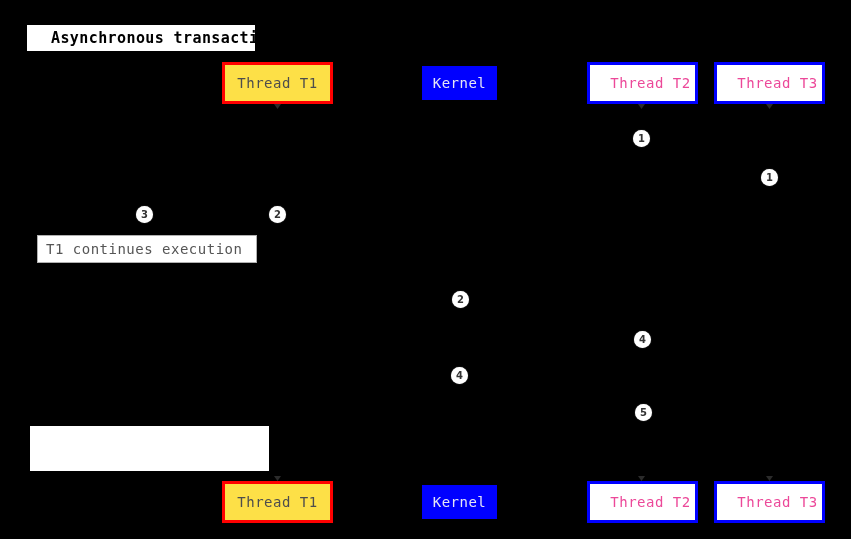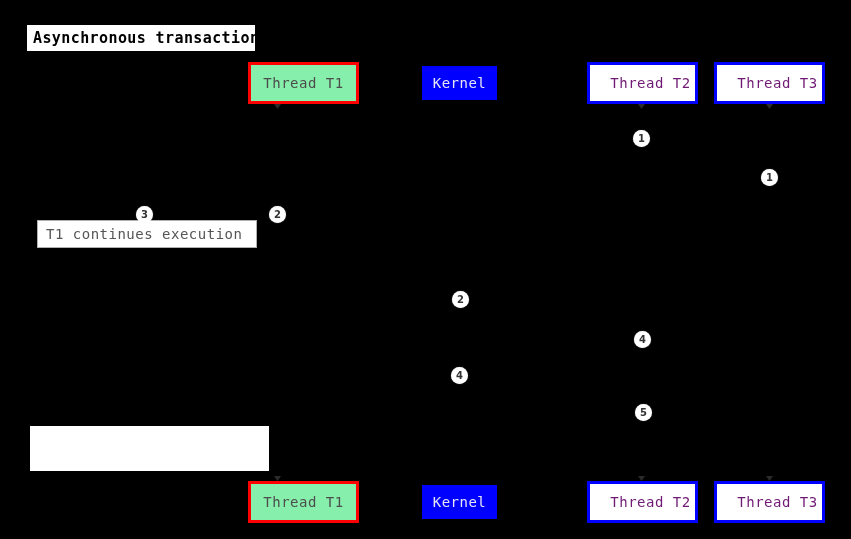--- a/index.html
+++ b/index.html
@@ -22,45 +22,44 @@
     background: #ffffff;
     color: #000000;
     font-family: "DejaVu Sans Mono", "Liberation Mono", monospace;
     font-weight: bold;
     font-size: 15px;
     letter-spacing: 0.4px;
     white-space: nowrap;
     display: flex;
     align-items: center;
     box-sizing: border-box;
-    padding: 0 6px;
+    padding: 0 24px;
   }
 
   
   .participant {
     position: absolute;
     box-sizing: border-box;
     display: flex;
     align-items: center;
     justify-content: center;
     white-space: nowrap;
     font-family: "DejaVu Sans Mono", "Liberation Mono", monospace;
     font-size: 14px;
     letter-spacing: 0.5px;
   }
   .participant.red {
-    background: #86efac;
+    background: #fde047;
     border: 3px solid #ff0000;
     color: #4d4d4d;
-    margin-left: 26px;
   }
   .participant.blue-outline {
     background: #ffffff;
     border: 3px solid #0000ff;
-    color: #701a75;
+    color: #ec4899;
     padding-left: 16px;
   }
   .participant.blue-fill {
     background: #0000ff;
     border: 0;
     color: #e6e6f5;
     text-align: center;
   }
 
   
@@ -134,21 +133,21 @@
       </div>
     </div>
 
   <div id="top-stubs">
       <div class="lifeline-stub" style="left: 274px; top: 104px;"></div>
       <div class="lifeline-stub" style="left: 638px; top: 104px;"></div>
       <div class="lifeline-stub" style="left: 766px; top: 104px;"></div>
     </div>
 
   <div id="notes-group">
-      <div class="note-box" style="left: 37px; top: 220px; width: 220px; height: 28px; padding-left: 8px;">
+      <div class="note-box" style="left: 37px; top: 235px; width: 220px; height: 28px; padding-left: 8px;">
         <span>T1 continues execution</span>
       </div>
       <div class="note-box empty" style="left: 30px; top: 426px; width: 239px; height: 45px;"></div>
     </div>
 
   <div id="steps-group">
       <div class="step-badge" style="left: 633px; top: 130px;">1</div>
       <div class="step-badge" style="left: 761px; top: 169px;">1</div>
       <div class="step-badge" style="left: 136px; top: 206px;">3</div>
       <div class="step-badge" style="left: 269px; top: 206px;">2</div>

